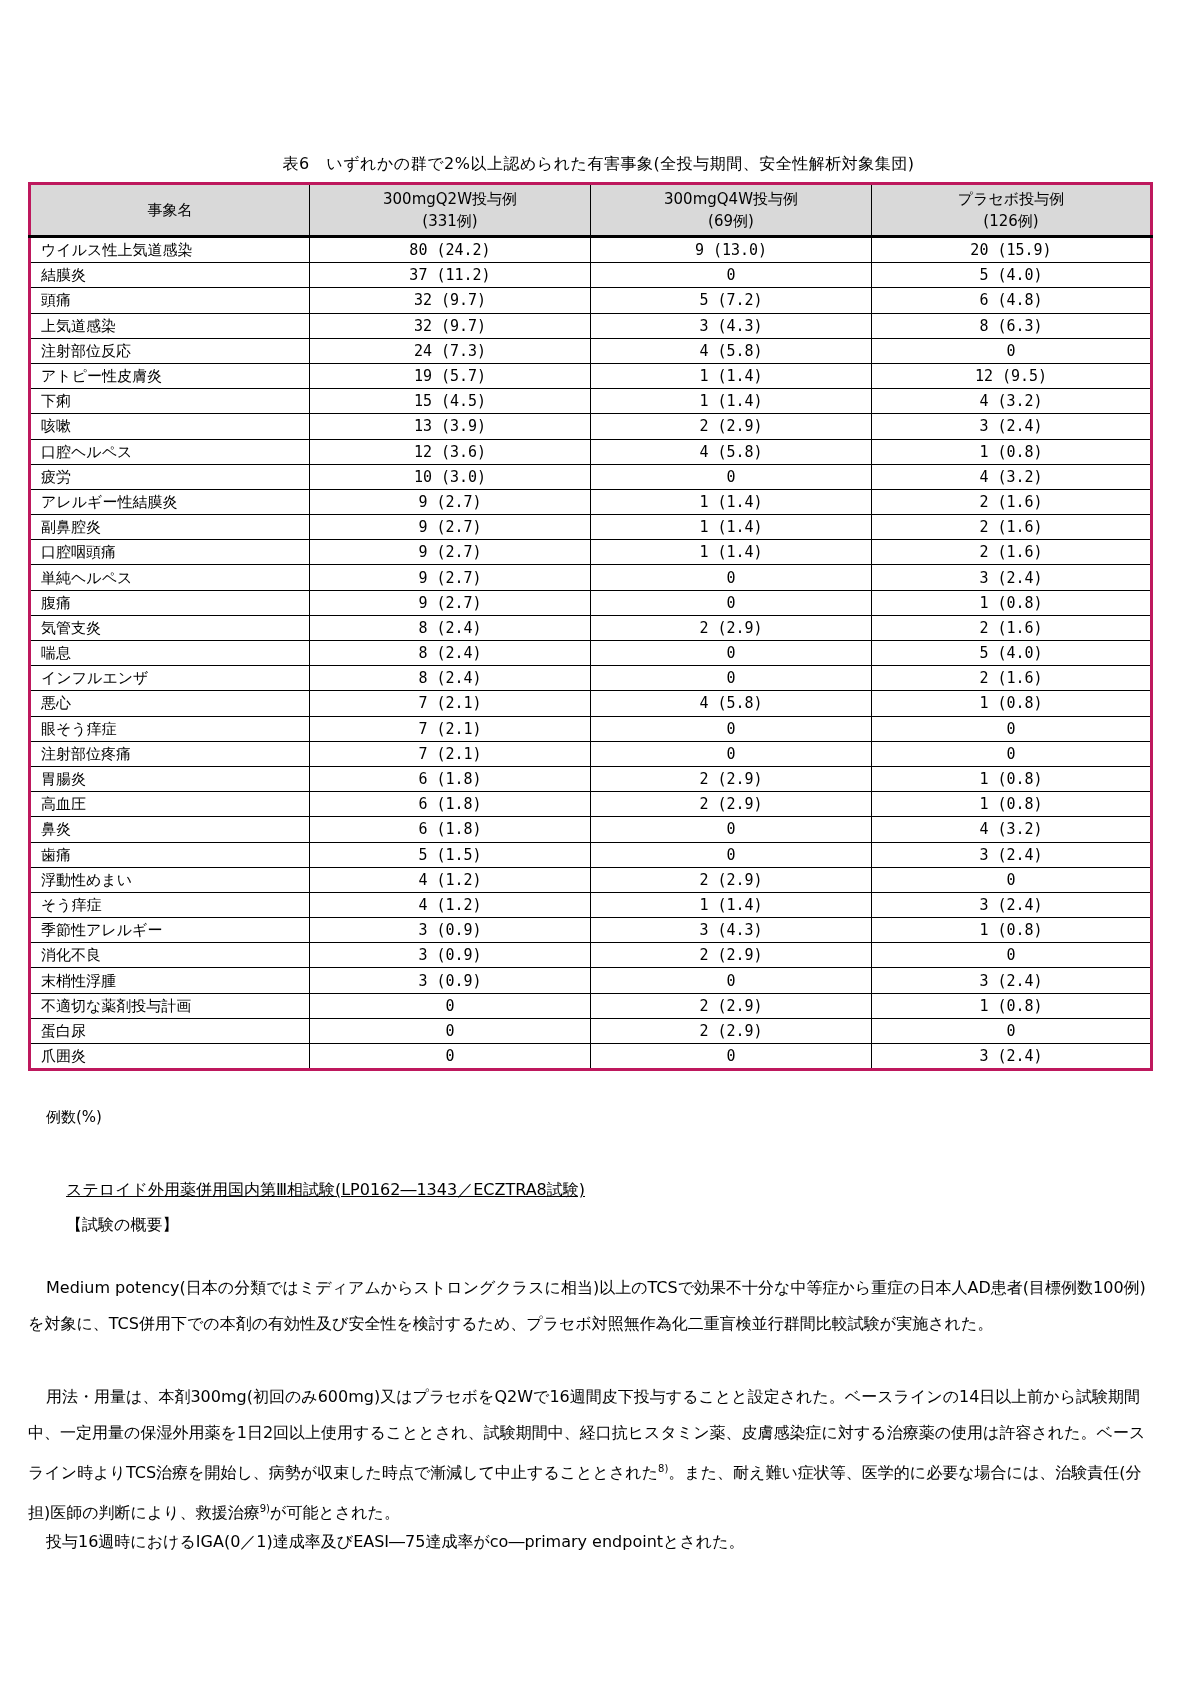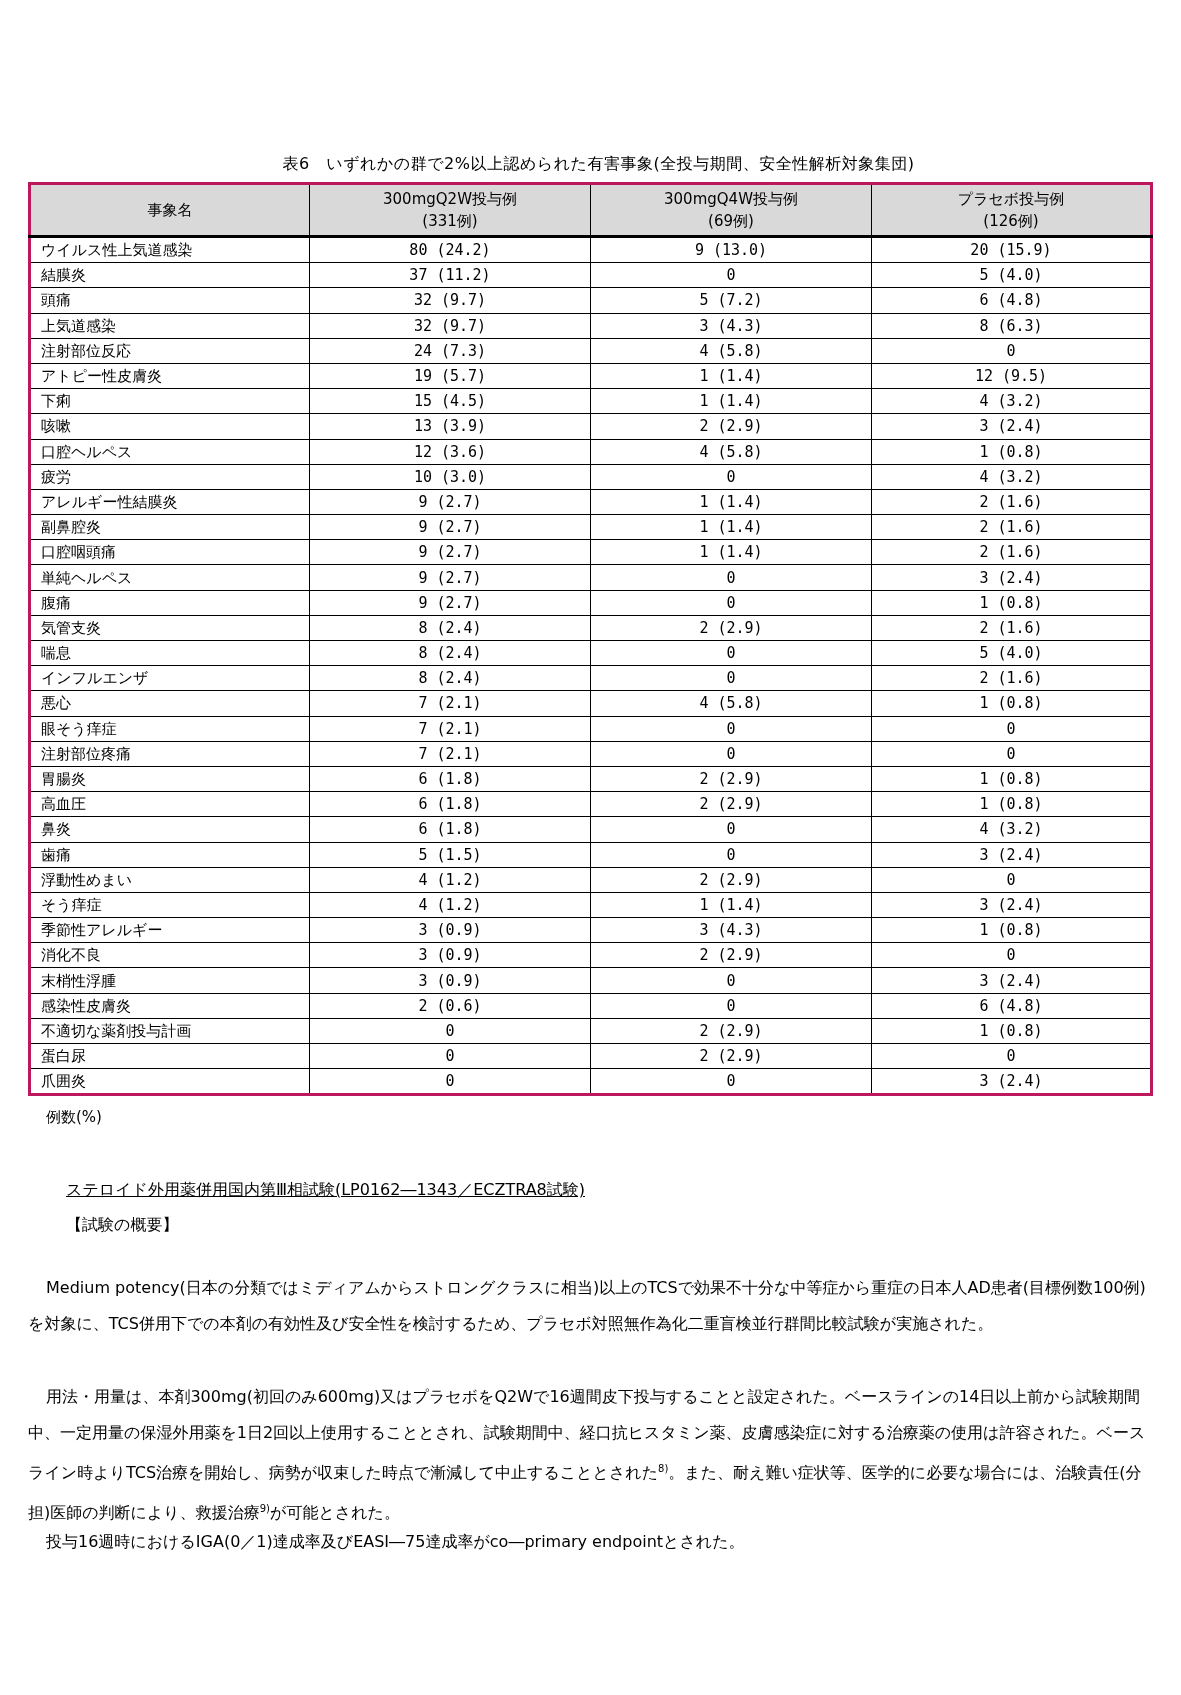--- a/index.html
+++ b/index.html
@@ -229,26 +229,20 @@
         <td class="num">2 (2.9)</td>
         <td class="num">0</td>
       </tr>
       <tr>
         <td>末梢性浮腫</td>
         <td class="num">3 (0.9)</td>
         <td class="num">0</td>
         <td class="num">3 (2.4)</td>
       </tr>
       <tr>
-        <td>感染性皮膚炎</td>
-        <td class="num">2 (0.6)</td>
-        <td class="num">0</td>
-        <td class="num">6 (4.8)</td>
-      </tr>
-      <tr>
         <td>不適切な薬剤投与計画</td>
         <td class="num">0</td>
         <td class="num">2 (2.9)</td>
         <td class="num">1 (0.8)</td>
       </tr>
       <tr>
         <td>蛋白尿</td>
         <td class="num">0</td>
         <td class="num">2 (2.9)</td>
         <td class="num">0</td>

